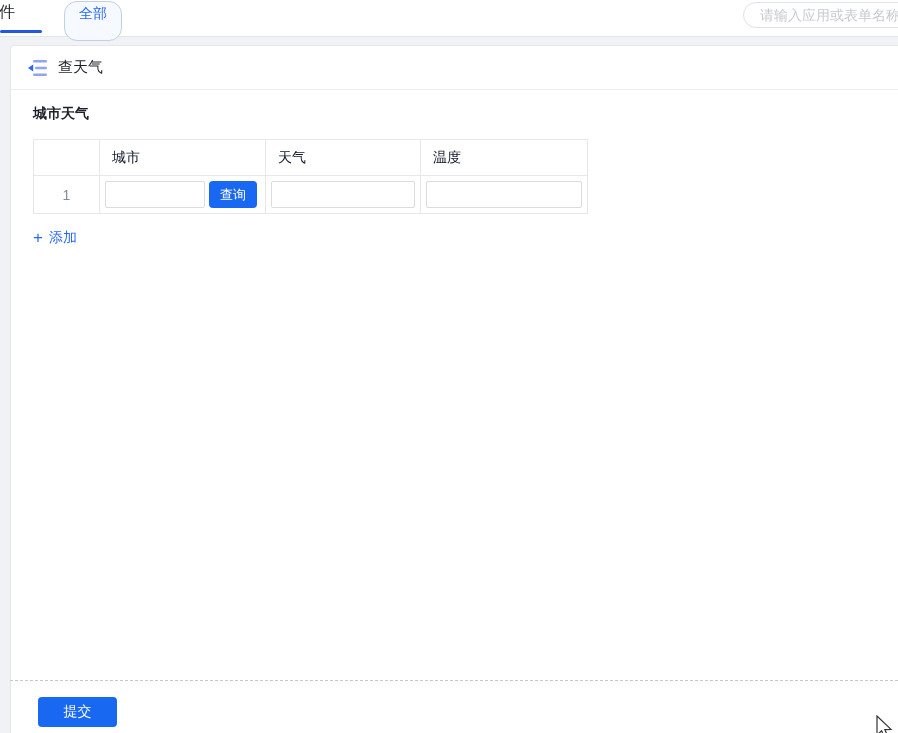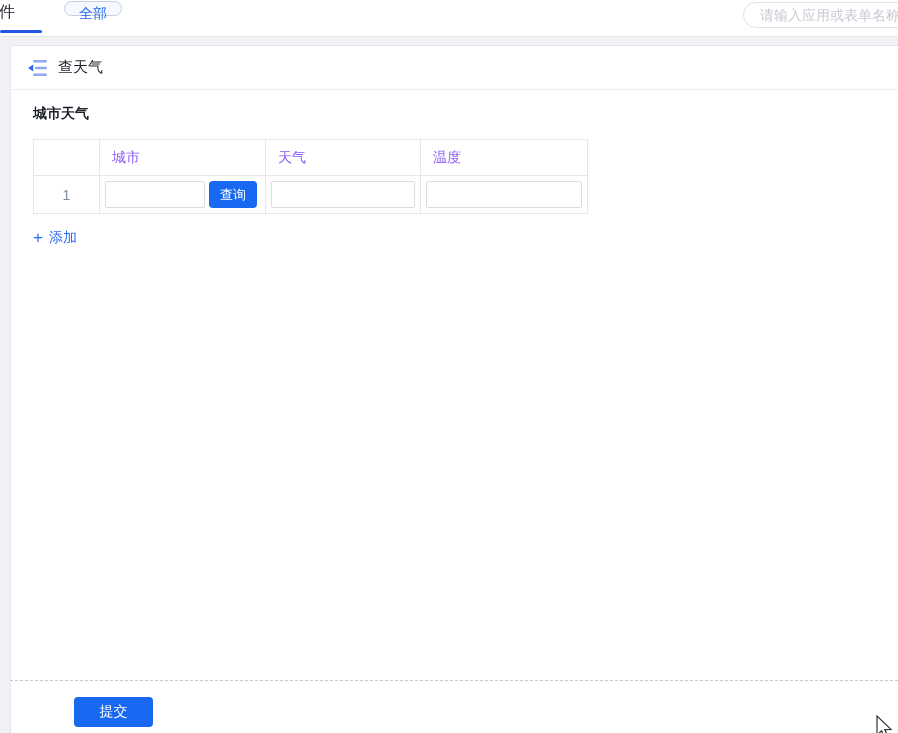--- a/index.html
+++ b/index.html
@@ -19,21 +19,21 @@
   }
   .tab-label {
     position: absolute; left: -17px; top: 2px;
     font-size: 16px; color: #1d2129; white-space: nowrap;
   }
   .tab-indicator {
     position: absolute; left: 0; top: 30px; width: 42px; height: 3px;
     background: #2257e6; border-radius: 2px;
   }
   .filter-pill {
-    position: absolute; left: 64px; top: 1px; height: 15px;
+    position: absolute; left: 64px; top: 1px; height: 40px;
     padding: 0 14px; line-height: 23px;
     background: #f6f9ff; border: 1px solid #c3cfe3; border-radius: 13px;
     color: #2468f2; font-size: 14px; cursor: pointer;
   }
   .search-input {
     position: absolute; left: 743px; top: 2px; width: 200px; height: 26px;
     border: 1px solid #e0e2e8; border-radius: 14px;
     padding: 0 16px; font-size: 14px; color: #4e5969;
     outline: none; background: #fff;
     font-family: "Liberation Sans", sans-serif;
@@ -57,21 +57,21 @@
 
   
   .panel-body { padding: 15px 22px 0 22px; }
   .section-label { font-size: 14px; font-weight: 700; color: #1d2129; }
 
   table.subform {
     margin-top: 16px; border-collapse: collapse; table-layout: fixed;
   }
   table.subform th, table.subform td { border: 1px solid #e5e7eb; background: #fff; }
   table.subform th {
-    height: 36px; font-size: 14px; font-weight: 400; color: #8b5cf6;
+    height: 36px; font-size: 14px; font-weight: 400; color: #0f172a;
     text-align: left; padding-left: 12px;
   }
   table.subform td { height: 38px; }
   .col-idx { width: 66px; } .col-city { width: 166px; }
   .col-weather { width: 155px; } .col-temp { width: 167px; }
   td.idx-cell { text-align: center; font-size: 14px; color: #828c9b; }
   .cell-inner { display: flex; align-items: center; gap: 4px; padding: 0 5px; }
   .cell-input {
     height: 27px; border: 1px solid #d9dce2; border-radius: 2px;
     width: 100%; outline: none; padding: 0 6px; font-size: 14px;
@@ -90,21 +90,21 @@
   .plus-icon { font-size: 17px; line-height: 14px; font-weight: 400; }
 
   
   .footer-divider {
     position: absolute; left: 10px; top: 680px; width: 888px; height: 0;
     border-top: 1px dashed #c4c8cf;
   }
   .submit-btn {
     position: absolute; left: 38px; top: 697px; width: 79px; height: 30px;
     border: none; border-radius: 4px; background: #1868f1; color: #fff;
-    font-size: 14px; cursor: pointer; font-family: "Liberation Sans", sans-serif; margin-left: 36px;
+    font-size: 14px; cursor: pointer; font-family: "Liberation Sans", sans-serif;
   }
 
   
   .cursor { position: absolute; left: 874px; top: 715px; pointer-events: none; }
 </style>
 </head>
 <body>
 
 <div class="tabbar">
   <span class="tab-label">事件</span>

